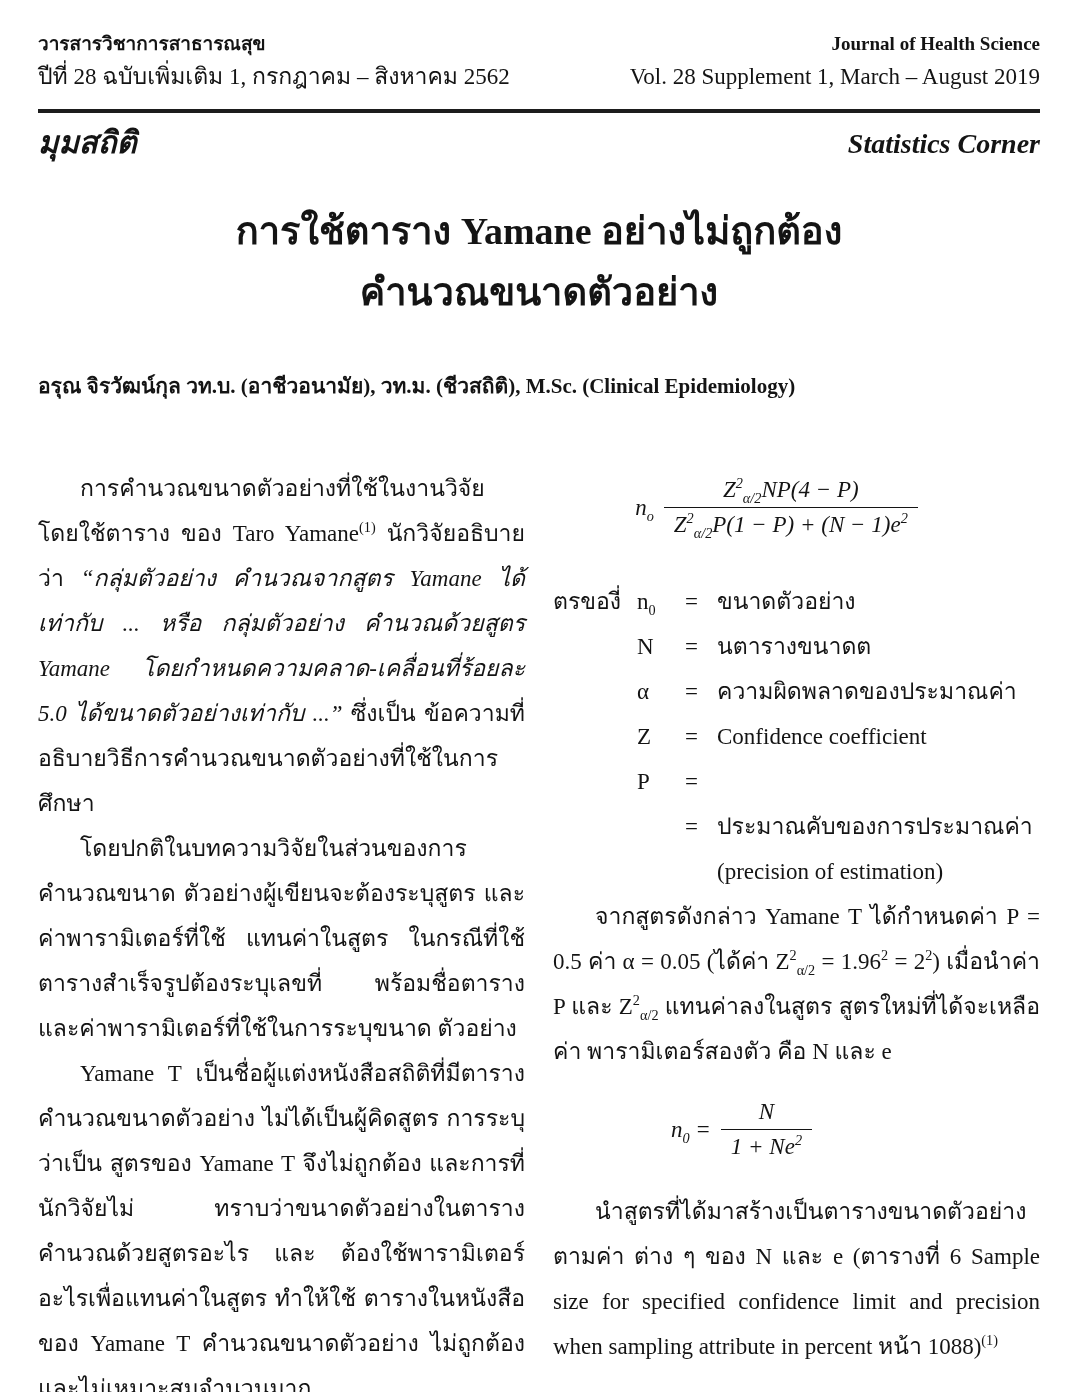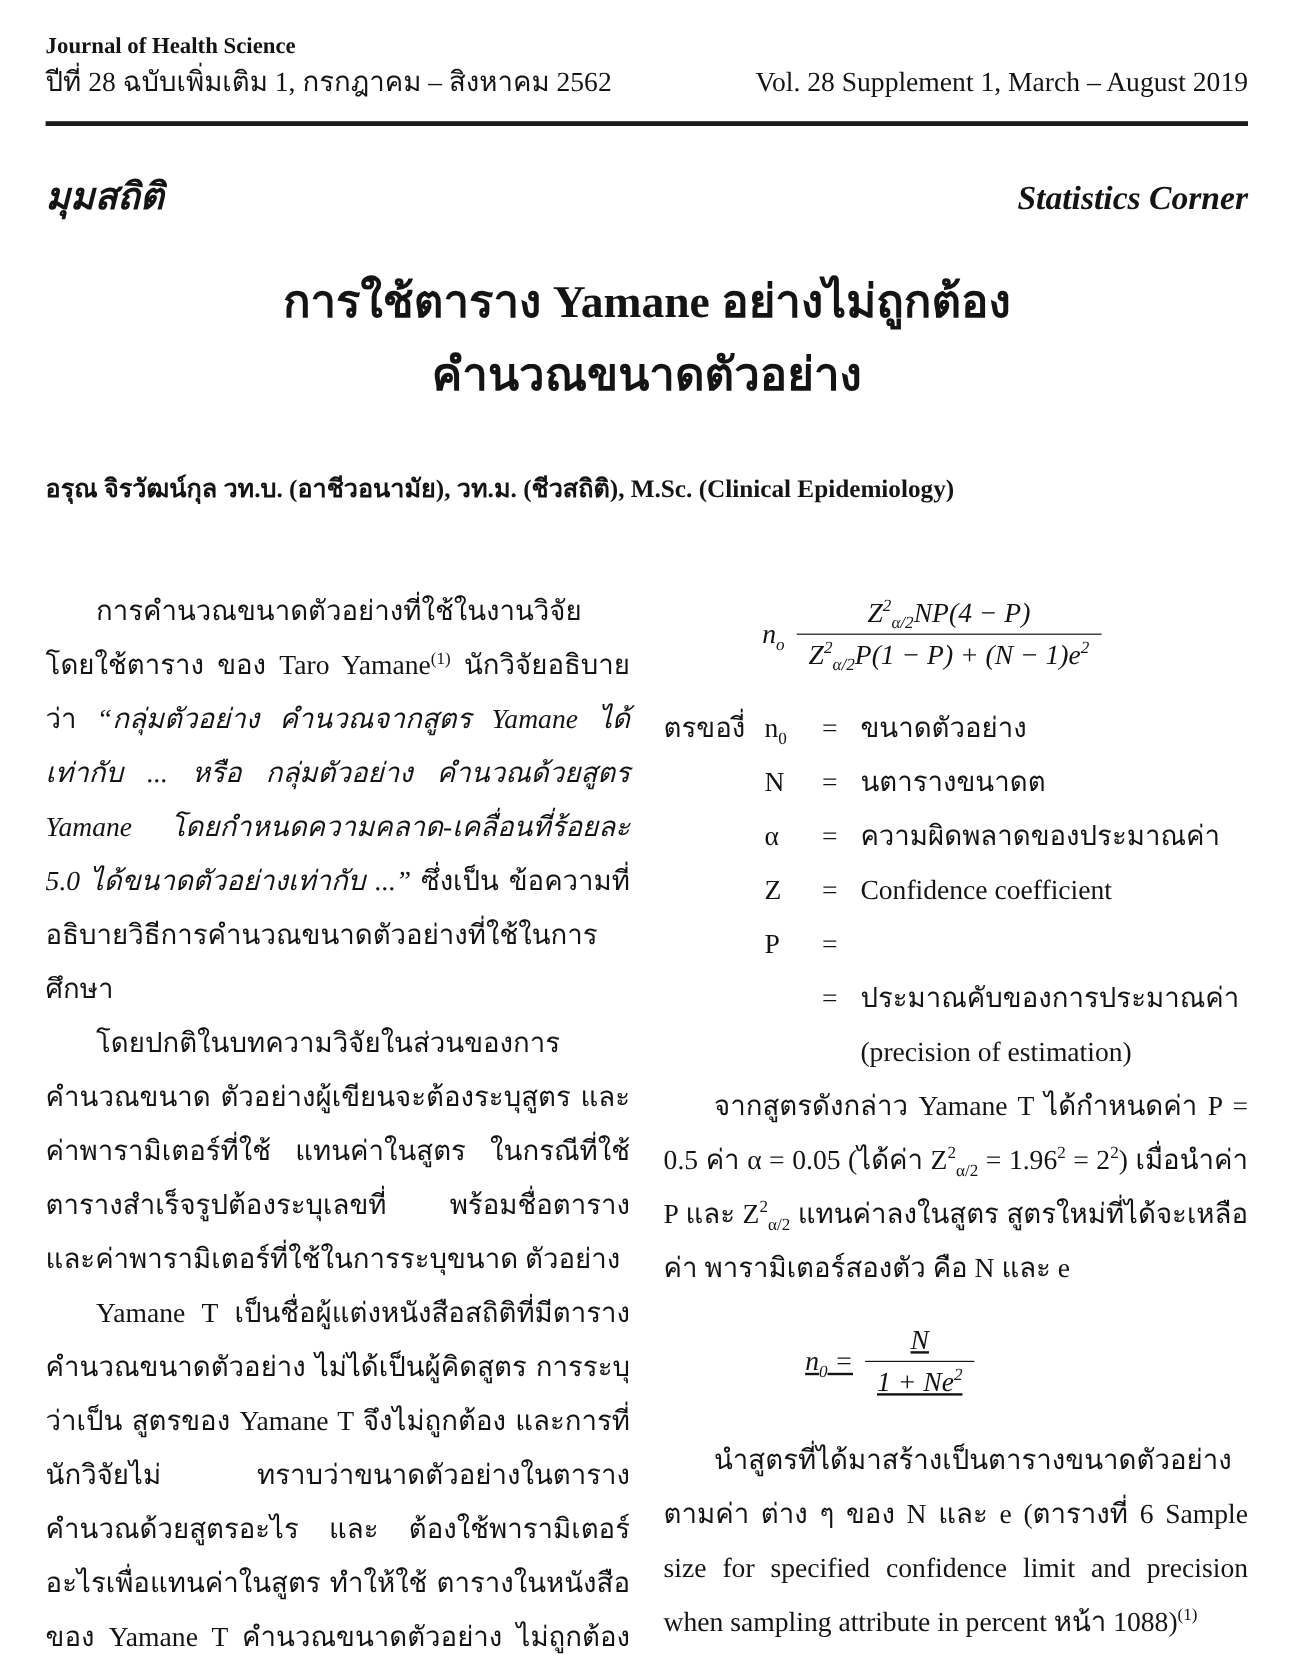--- a/index.html
+++ b/index.html
@@ -9,60 +9,61 @@
     color:#141414;
     font-family:"Liberation Serif","DejaVu Serif",serif;
   }
   .page { padding:28px 40px 0 38px; }
 
   
   .hrow { display:flex; justify-content:space-between; align-items:baseline; }
   .hrow1 { font-size:19px; font-weight:bold; }
   .hrow2 { font-size:23px; margin-top:0; }
   .rule  { height:4px; background:#1d1d1d; margin-top:15px; }
-  .hrow3 { margin-top:33px; }
+  .hrow3 { margin-top:4px; }
   .hrow3 .sec-th { font-size:31px; font-weight:bold; font-style:italic; }
   .hrow3 .sec-en { font-size:28px; font-weight:bold; font-style:italic; }
 
   
   .title { margin-top:34px; text-align:center; font-weight:bold; font-size:38px; line-height:61px; }
   .author { margin-top:46px; font-weight:bold; font-size:21px; }
 
   
   .columns { display:grid; grid-template-columns:1fr 1fr; column-gap:28px; margin-top:64px; }
   .col { font-size:23px; line-height:45px; text-align:justify; }
   .col p { margin:0; text-indent:42px; }
   sup { font-size:0.62em; line-height:0; }
   sub { font-size:0.62em; line-height:0; }
   .i { font-style:italic; }
 
   
   .formula { display:flex; justify-content:center; align-items:center;
              font-style:italic; font-size:23px; line-height:28px; text-align:left; }
-  .formula1 { margin:10px 40px 24px 0; }
-  .formula2 { margin:24px 110px 28px 0;text-decoration:underline; }
+  .formula1 { margin:10px 40px 40px 0; }
+  .formula2 { margin:24px 110px 28px 0; }
   .frac { display:inline-block; text-align:center; vertical-align:middle; margin-left:10px; }
   .fnum { display:block; border-bottom:1.6px solid #141414; padding:0 10px 3px; }
   .fden { display:block; padding:3px 10px 0; }
 
   
   .defs { margin-top:2px; }
   .def-row { display:grid; grid-template-columns:84px 48px 32px auto; }
   .def-lead { }
   .def-sym { }
   .def-eq { text-align:left; }
   .def-text { }
 </style>
 </head>
 <body>
 
 <div class="page">
 
   <div>
     <div class="hrow hrow1">
+      <span>วารสารวิชาการสาธารณสุข</span>
       <span>Journal of Health Science</span>
     </div>
     <div class="hrow hrow2">
       <span>ปีที่ 28 ฉบับเพิ่มเติม 1, กรกฎาคม – สิงหาคม 2562</span>
       <span>Vol. 28 Supplement 1, March – August 2019</span>
     </div>
     <div class="rule"></div>
     <div class="hrow hrow3">
       <span class="sec-th">มุมสถิติ</span>
       <span class="sec-en">Statistics Corner</span>

